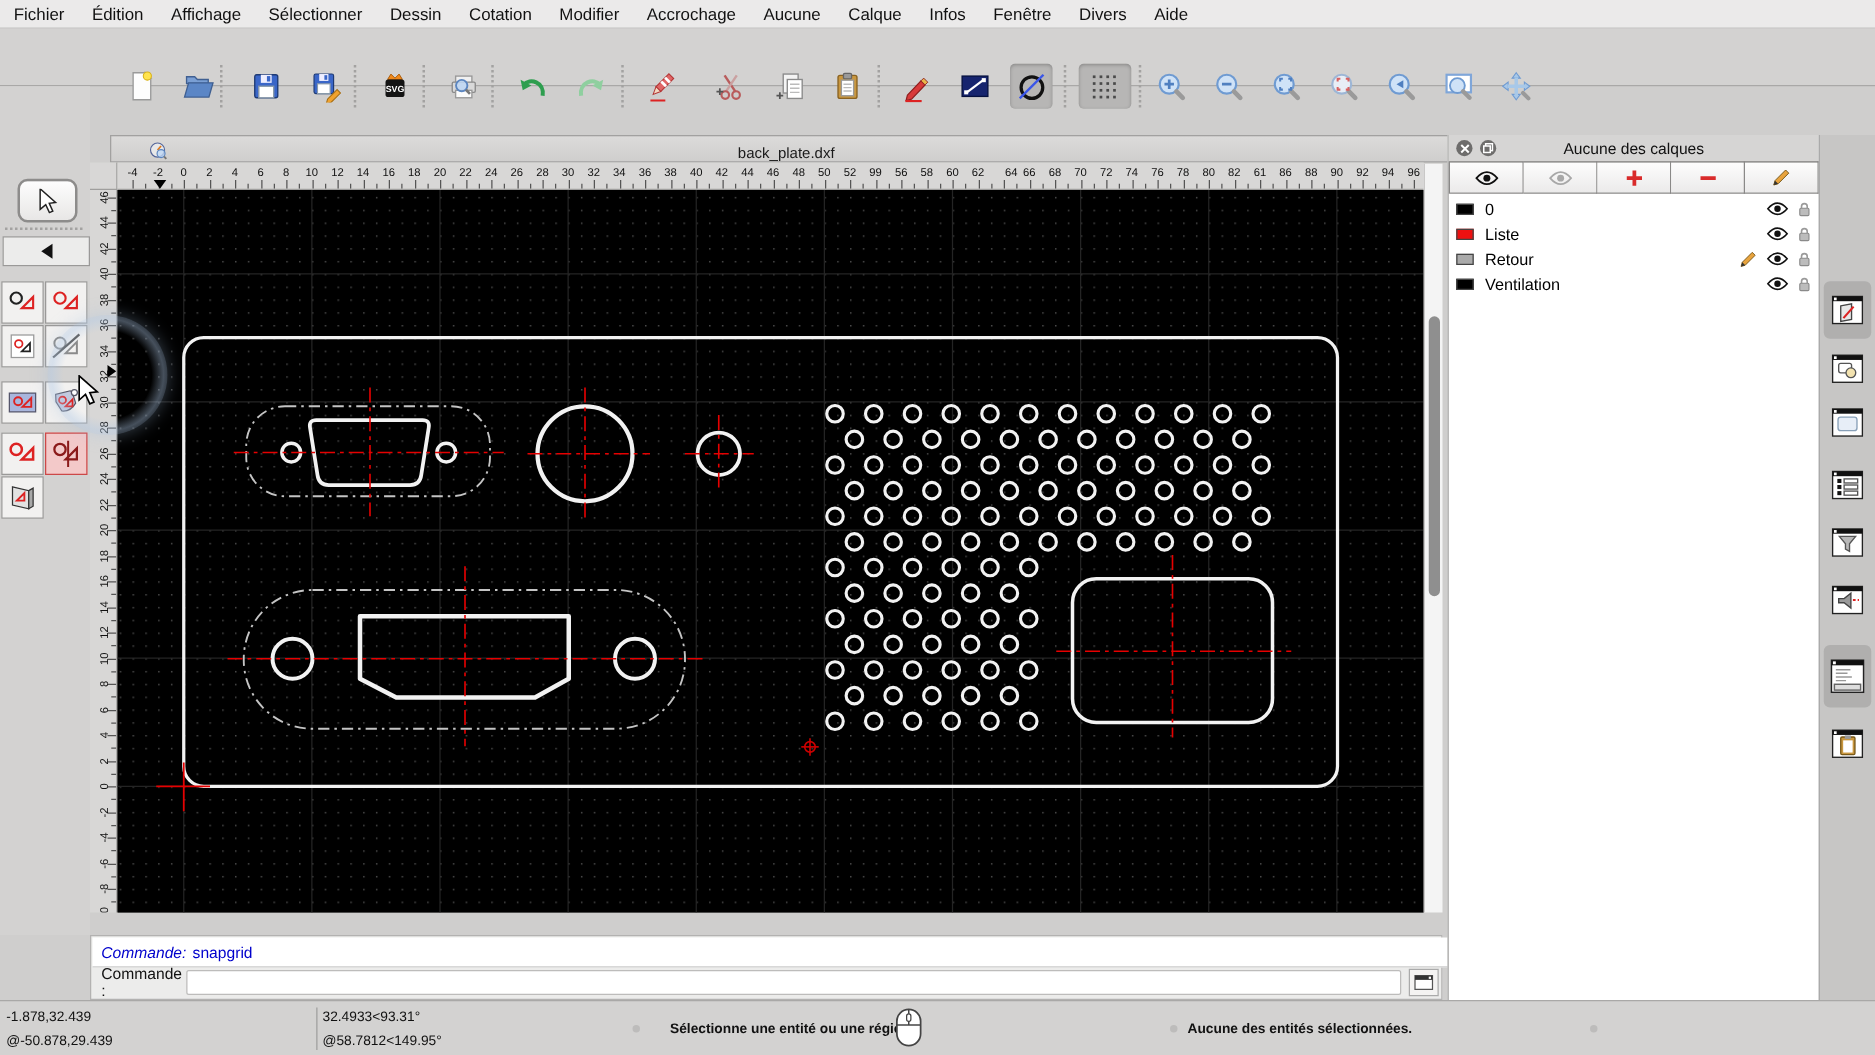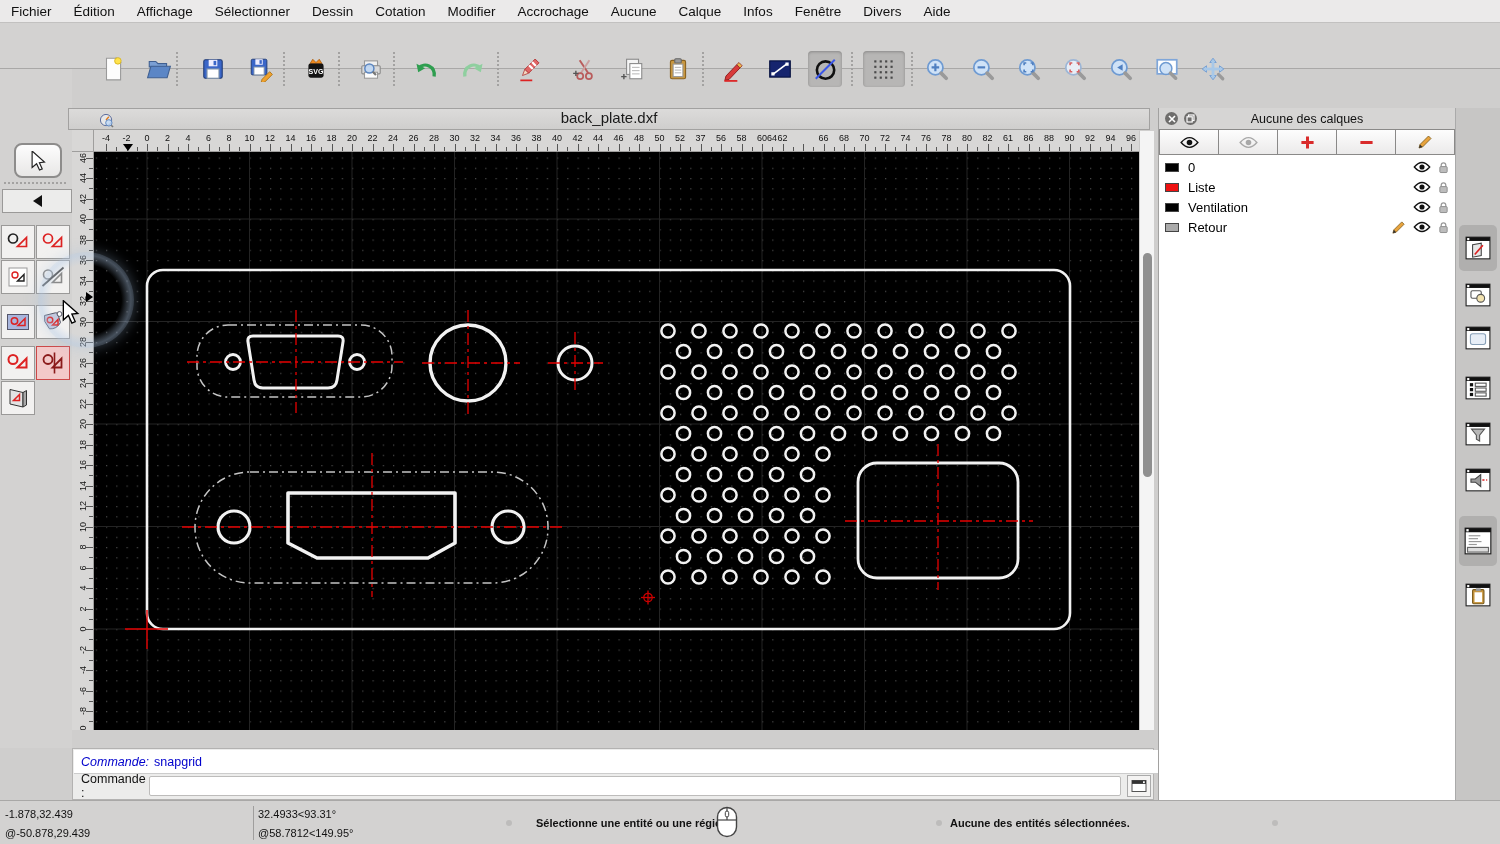--- a/index.html
+++ b/index.html
@@ -14,21 +14,21 @@
   .tbtn.pressed{background:#b7b6b5;box-shadow:inset 0 1px 3px rgba(0,0,0,.25);}
   .vsep{position:absolute;top:29px;height:34px;width:0;border-left:2px dotted #a3a2a1;}
   
   #lefttools{left:0;top:69px;width:72px;height:679px;background:#d3d2d1;}
   .ltbtn{position:absolute;width:34px;height:34px;background:#f2f1f0;border:1px solid #9a9998;box-sizing:border-box;display:flex;align-items:center;justify-content:center;}
   .ltbtn.hovered{background:#f3c9c9;border:1px solid #cc4848;}
   #arrowbtn{left:14px;top:74px;width:44px;height:31px;border:2px solid #8d8c8b;border-radius:8px;background:linear-gradient(#fdfdfd,#e8e7e6);display:flex;align-items:center;justify-content:center;}
   #backbtn{left:2px;top:120px;width:68px;height:22px;border:1px solid #9a9998;background:#ececeb;display:flex;align-items:center;justify-content:center;}
   .tri-left{width:0;height:0;border-top:6px solid transparent;border-bottom:6px solid transparent;border-right:9px solid #111;}
   .dotsep-h{position:absolute;border-top:2px dotted #a3a2a1;}
-  #wintitle{left:68px;top:108px;width:1082px;height:22px;background:linear-gradient(#dcdbda,#cfcecd);border:1px solid #a2a1a0;box-sizing:border-box;display:flex;align-items:flex-start;justify-content:center;font-size:15px;color:#1a1a1a;}
+  #wintitle{left:88px;top:108px;width:1082px;height:22px;background:linear-gradient(#dcdbda,#cfcecd);border:1px solid #a2a1a0;box-sizing:border-box;display:flex;align-items:flex-end;justify-content:center;font-size:12px;color:#1a1a1a;}
   #rulercorner{left:72px;top:130px;width:22px;height:22px;background:#d8d7d6;border-right:1px solid #9f9e9d;border-bottom:1px solid #9f9e9d;box-sizing:border-box;}
   #hruler{left:94px;top:130px;width:1045px;height:22px;background:#d8d7d6;border-bottom:1px solid #9f9e9d;box-sizing:border-box;overflow:hidden;}
   #vruler{left:72px;top:152px;width:22px;height:578px;background:#d8d7d6;border-right:1px solid #9f9e9d;box-sizing:border-box;overflow:hidden;}
   .hlab{position:absolute;top:3px;width:20px;margin-left:-10px;text-align:center;font-size:9px;color:#111;}
   .htick{position:absolute;bottom:0;width:1px;background:#555;}
   .vlab{position:absolute;left:1px;width:20px;height:10px;font-size:9px;color:#111;text-align:center;transform:rotate(-90deg);}
   .vtick{position:absolute;right:0;height:1px;background:#555;}
   #hmarker{position:absolute;width:0;height:0;border-left:5px solid transparent;border-right:5px solid transparent;border-top:7px solid #000;}
   #vmarker{position:absolute;width:0;height:0;border-top:5px solid transparent;border-bottom:5px solid transparent;border-left:7px solid #000;}
   #canvaswrap{left:94px;top:152px;width:1045px;height:578px;background:#000;}
@@ -472,36 +472,36 @@
       <div class="htick" style="left:545px;height:7px"></div>
       <div class="hlab" style="left:545px">48</div>
       <div class="htick" style="left:555.25px;height:4px"></div>
       <div class="htick" style="left:565.5px;height:7px"></div>
       <div class="hlab" style="left:565.5px">50</div>
       <div class="htick" style="left:575.75px;height:4px"></div>
       <div class="htick" style="left:586px;height:7px"></div>
       <div class="hlab" style="left:586px">52</div>
       <div class="htick" style="left:596.25px;height:4px"></div>
       <div class="htick" style="left:606.5px;height:7px"></div>
-      <div class="hlab" style="left:606.5px">37</div>
+      <div class="hlab" style="left:606.5px">99</div>
       <div class="htick" style="left:616.75px;height:4px"></div>
       <div class="htick" style="left:627px;height:7px"></div>
       <div class="hlab" style="left:627px">56</div>
       <div class="htick" style="left:637.25px;height:4px"></div>
       <div class="htick" style="left:647.5px;height:7px"></div>
       <div class="hlab" style="left:647.5px">58</div>
       <div class="htick" style="left:657.75px;height:4px"></div>
       <div class="htick" style="left:668px;height:7px"></div>
       <div class="hlab" style="left:668px">60</div>
       <div class="htick" style="left:678.25px;height:4px"></div>
       <div class="htick" style="left:688.5px;height:7px"></div>
       <div class="hlab" style="left:688.5px">62</div>
       <div class="htick" style="left:698.75px;height:4px"></div>
       <div class="htick" style="left:709px;height:7px"></div>
-      <div class="hlab" style="left:678px">64</div>
+      <div class="hlab" style="left:715px">64</div>
       <div class="htick" style="left:719.25px;height:4px"></div>
       <div class="htick" style="left:729.5px;height:7px"></div>
       <div class="hlab" style="left:729.5px">66</div>
       <div class="htick" style="left:739.75px;height:4px"></div>
       <div class="htick" style="left:750px;height:7px"></div>
       <div class="hlab" style="left:750px">68</div>
       <div class="htick" style="left:760.25px;height:4px"></div>
       <div class="htick" style="left:770.5px;height:7px"></div>
       <div class="hlab" style="left:770.5px">70</div>
       <div class="htick" style="left:780.75px;height:4px"></div>
@@ -886,41 +886,41 @@
               <path d="M1 7 Q10 -3.5 19 7 Q10 17.5 1 7 Z" fill="none" stroke="#111" stroke-width="1.5"></path>
               <circle cx="10" cy="7" r="3" fill="#111"></circle>
             </svg>
             <svg width="11" height="13" viewBox="0 0 12 14">
               <path d="M3.5 6 V4.5 a2.5 2.5 0 0 1 5 0 V6" fill="none" stroke="#9a9a9a" stroke-width="1.4"></path>
               <rect x="2" y="6" width="8" height="6.5" rx="1" fill="#bcbcbc" stroke="#8a8a8a"></rect>
             </svg>
           </span>
    </div>
         <div class="lrow">
-     <span class="swatch" style="background:#000000"></span>
-     <span class="lname">Ventilation</span>
+     <span class="swatch" style="background:#aaaaaa"></span>
+     <span class="lname">Retour</span>
      <span class="licons">
+            <svg width="15" height="15" viewBox="0 0 16 16">
+              <path d="M2 14 l1 -3.5 L11.5 2 L14 4.5 L5.5 13 Z" fill="#e8a33d" stroke="#7a5a1a" stroke-width=".8"></path>
+              <path d="M2 14 l3.5 -1 -2.5 -2.5 Z" fill="#333"></path>
+            </svg>
             <svg width="18" height="12" viewBox="0 0 20 14">
               <path d="M1 7 Q10 -3.5 19 7 Q10 17.5 1 7 Z" fill="none" stroke="#111" stroke-width="1.5"></path>
               <circle cx="10" cy="7" r="3" fill="#111"></circle>
             </svg>
             <svg width="11" height="13" viewBox="0 0 12 14">
               <path d="M3.5 6 V4.5 a2.5 2.5 0 0 1 5 0 V6" fill="none" stroke="#9a9a9a" stroke-width="1.4"></path>
               <rect x="2" y="6" width="8" height="6.5" rx="1" fill="#bcbcbc" stroke="#8a8a8a"></rect>
             </svg>
           </span>
    </div>
         <div class="lrow">
-     <span class="swatch" style="background:#aaaaaa"></span>
-     <span class="lname">Retour</span>
+     <span class="swatch" style="background:#000000"></span>
+     <span class="lname">Ventilation</span>
      <span class="licons">
-            <svg width="15" height="15" viewBox="0 0 16 16">
-              <path d="M2 14 l1 -3.5 L11.5 2 L14 4.5 L5.5 13 Z" fill="#e8a33d" stroke="#7a5a1a" stroke-width=".8"></path>
-              <path d="M2 14 l3.5 -1 -2.5 -2.5 Z" fill="#333"></path>
-            </svg>
             <svg width="18" height="12" viewBox="0 0 20 14">
               <path d="M1 7 Q10 -3.5 19 7 Q10 17.5 1 7 Z" fill="none" stroke="#111" stroke-width="1.5"></path>
               <circle cx="10" cy="7" r="3" fill="#111"></circle>
             </svg>
             <svg width="11" height="13" viewBox="0 0 12 14">
               <path d="M3.5 6 V4.5 a2.5 2.5 0 0 1 5 0 V6" fill="none" stroke="#9a9a9a" stroke-width="1.4"></path>
               <rect x="2" y="6" width="8" height="6.5" rx="1" fill="#bcbcbc" stroke="#8a8a8a"></rect>
             </svg>
           </span>
    </div>

